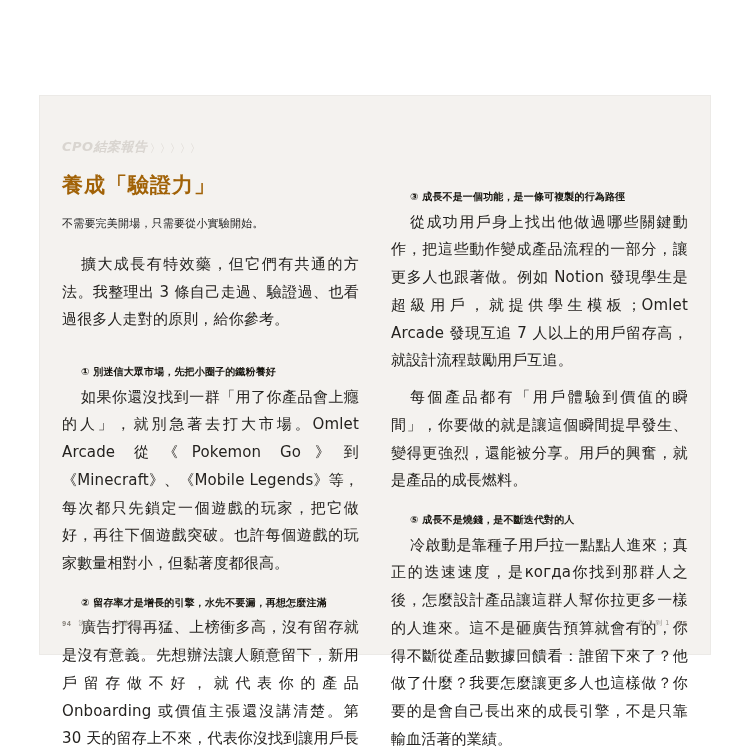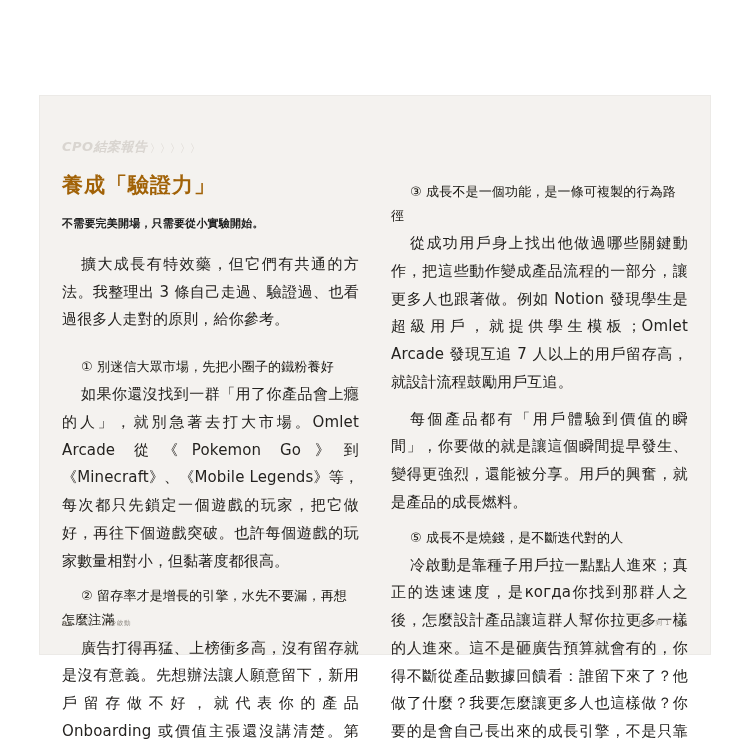--- a/index.html
+++ b/index.html
@@ -65,60 +65,60 @@
   .title {
     font-size: 21px;
     font-weight: bold;
     color: #a16207;
     letter-spacing: 1px;
     margin: 0 0 12px 0;
     line-height: 1.3;
   }
   .subtitle {
     font-size: 11px;
-    font-weight: bold;
+    font-weight: normal;
     color: #1b1b1b;
     margin: 16px 0 18px 0;
     line-height: 1.6;
     letter-spacing: 0.2px;
   }
   p.body {
     font-size: 15px;
     line-height: 1.85;
     color: #24221f;
     margin: 0 0 9px 0;
     text-align: justify;
     letter-spacing: 0.15px;
   }
   p.body.indent {
     text-indent: 19px;
   }
   .item-head {
-    font-size: 13px;
-    font-weight: normal;
+    font-size: 10px;
+    font-weight: bold;
     line-height: 1.85;
     color: #17150f;
-    margin: 8px 0 2px 0;
+    margin: 16px 0 2px 0;
     text-indent: 19px;
     letter-spacing: 0.15px;
   }
   .spacer-sm { height: 4px; }
 
   
   .folio {
     position: absolute;
     bottom: 26px;
     font-size: 6.5px;
     color: #8d8880;
     letter-spacing: 0.6px;
     display: flex;
     align-items: center;
     gap: 7px;
   }
-  .folio-left { left: 22px; }
+  .folio-left { left: 22px; font-family: Liberation Mono, monospace; }
   .folio-right { right: 22px; }
   .folio .num {
     font-size: 7px;
     color: #7d7870;
     font-weight: bold;
   }
 </style>
 </head>
 <body>
 

